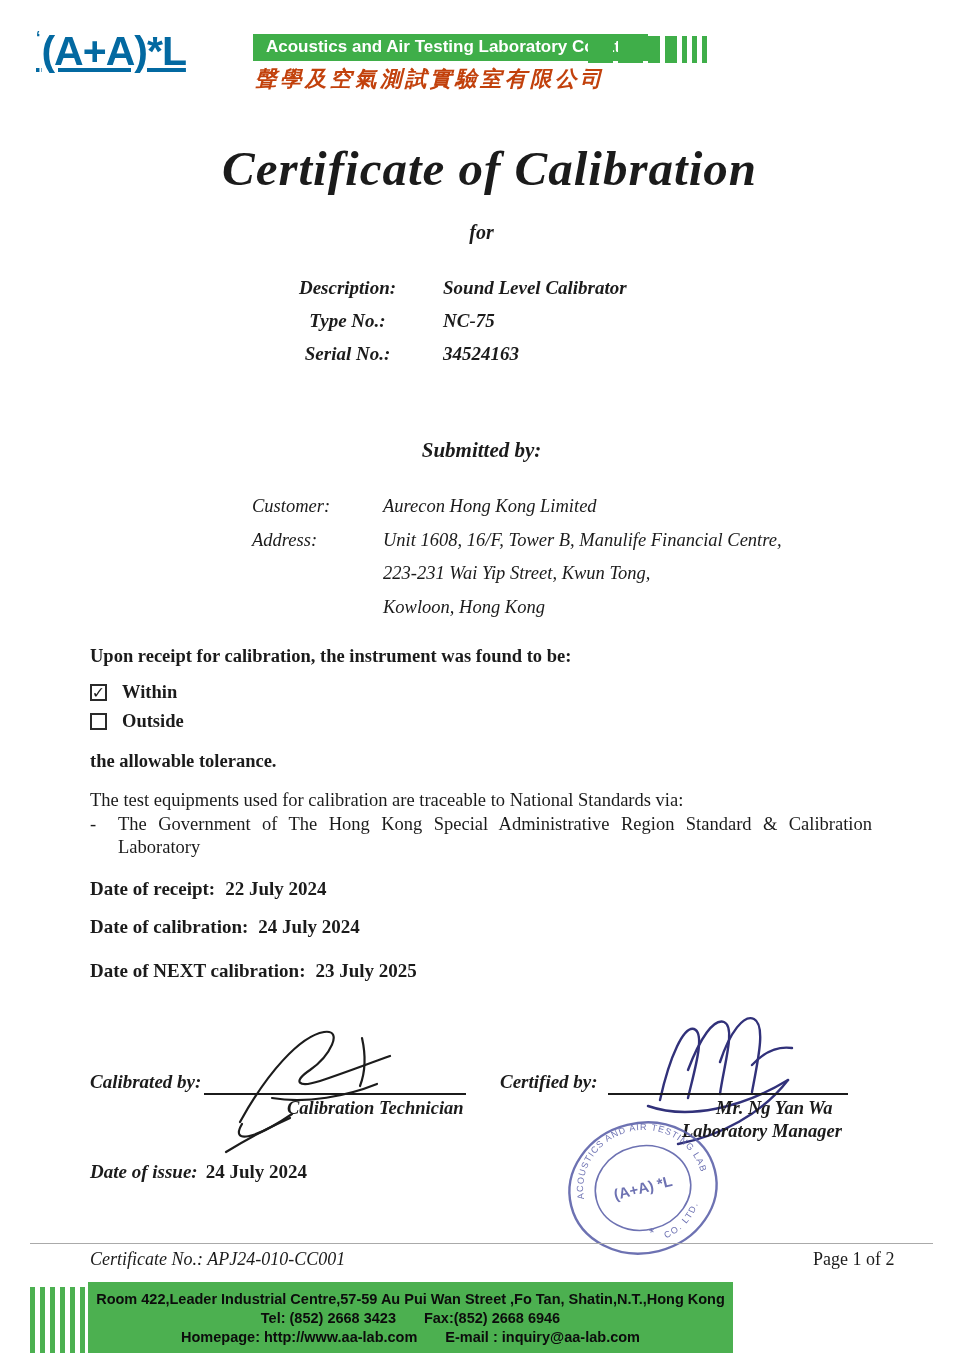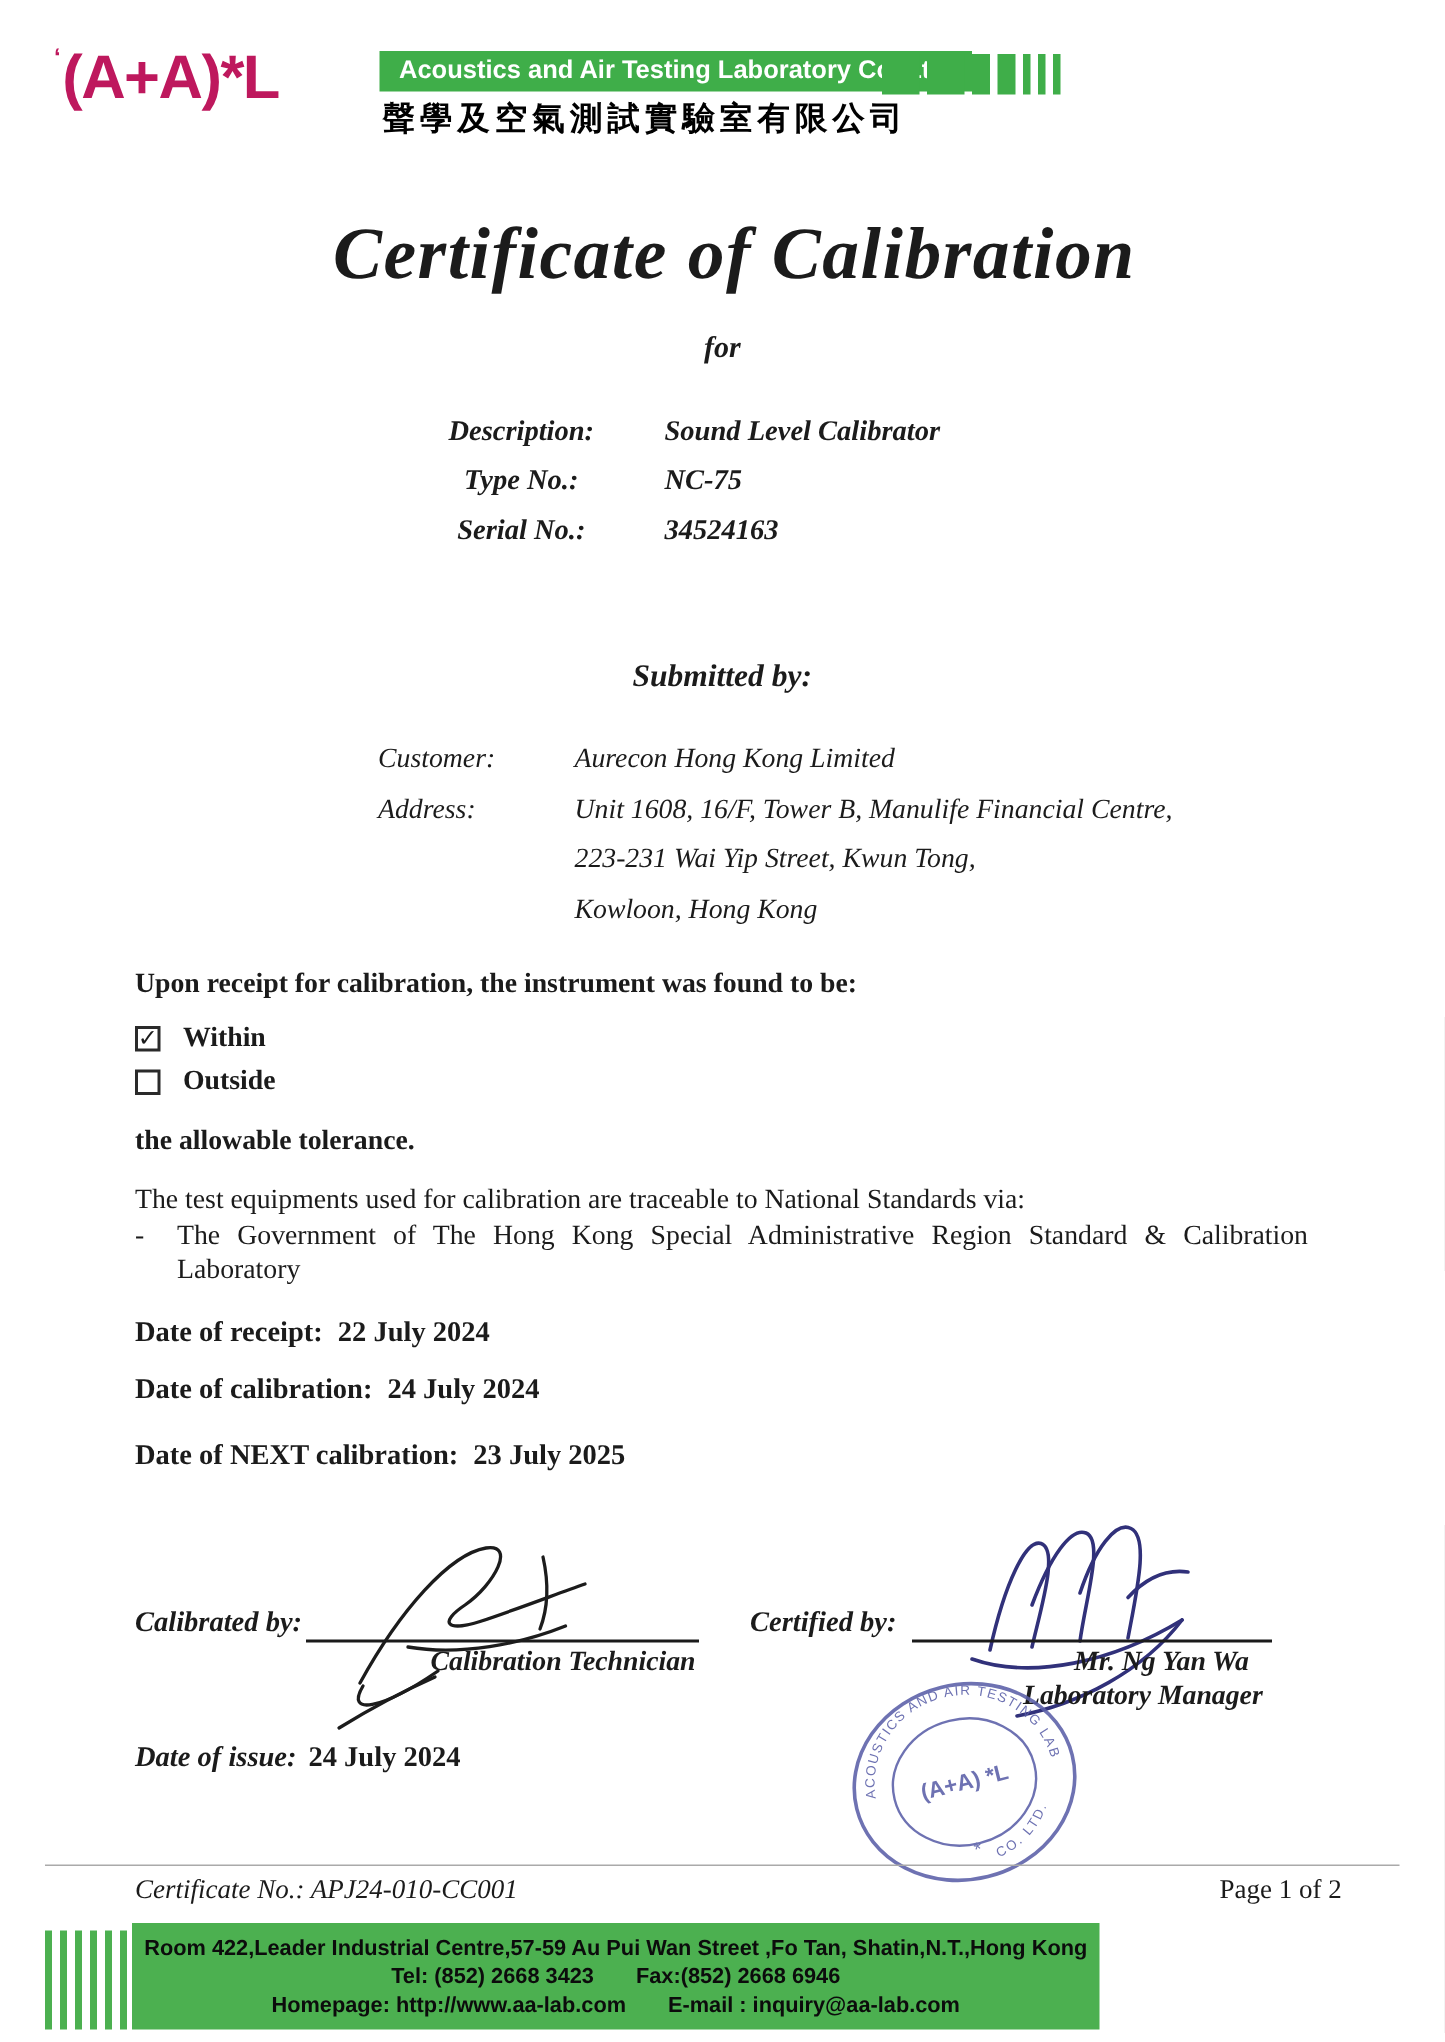--- a/index.html
+++ b/index.html
@@ -12,36 +12,38 @@
     background: #ffffff;
     font-family: "Liberation Serif", serif;
     color: #1b1b1b;
     overflow: hidden;
   }
   
   .logo {
     position: absolute; left: 36px; top: 28px;
     font-family: "Liberation Sans", sans-serif;
     font-weight: bold; font-size: 41px; letter-spacing: -1px;
-    color: #be185d;
+    color: #0369a1;
+    text-decoration: underline;
   }
   .logo-prefix { font-size: 16px; vertical-align: 22px; margin-right: 2px; }
   .banner {
     position: absolute; left: 253px; top: 34px;
     background: #3fae49; color: #ffffff;
     font-family: "Liberation Sans", sans-serif;
     font-weight: bold; font-size: 17px;
     padding: 3px 13px 4px 13px;
     white-space: nowrap;
   }
   .company-zh {
     position: absolute; left: 255px; top: 64px;
-    color: #000000; font-family: "Liberation Sans", sans-serif;
+    color: #c2410c; font-family: "Liberation Sans", sans-serif;
     font-weight: bold; font-size: 21.5px; letter-spacing: 3.5px;
     white-space: nowrap;
+    font-style: italic;
   }
   .bars { position: absolute; left: 588px; top: 36px; display: flex; gap: 5px; height: 27px; }
   .bars div { background: #3fae49; height: 100%; }
   .b1 { width: 25px; } .b2 { width: 25px; } .b3 { width: 12px; } .b4 { width: 12px; }
   .b5 { width: 5px; } .b6 { width: 5px; } .b7 { width: 5px; }
   
   .title {
     position: absolute; top: 140px; left: 0; width: 100%;
     text-align: center; font-weight: bold; font-style: italic;
     font-size: 49px; letter-spacing: 1px; padding-left: 16px;

